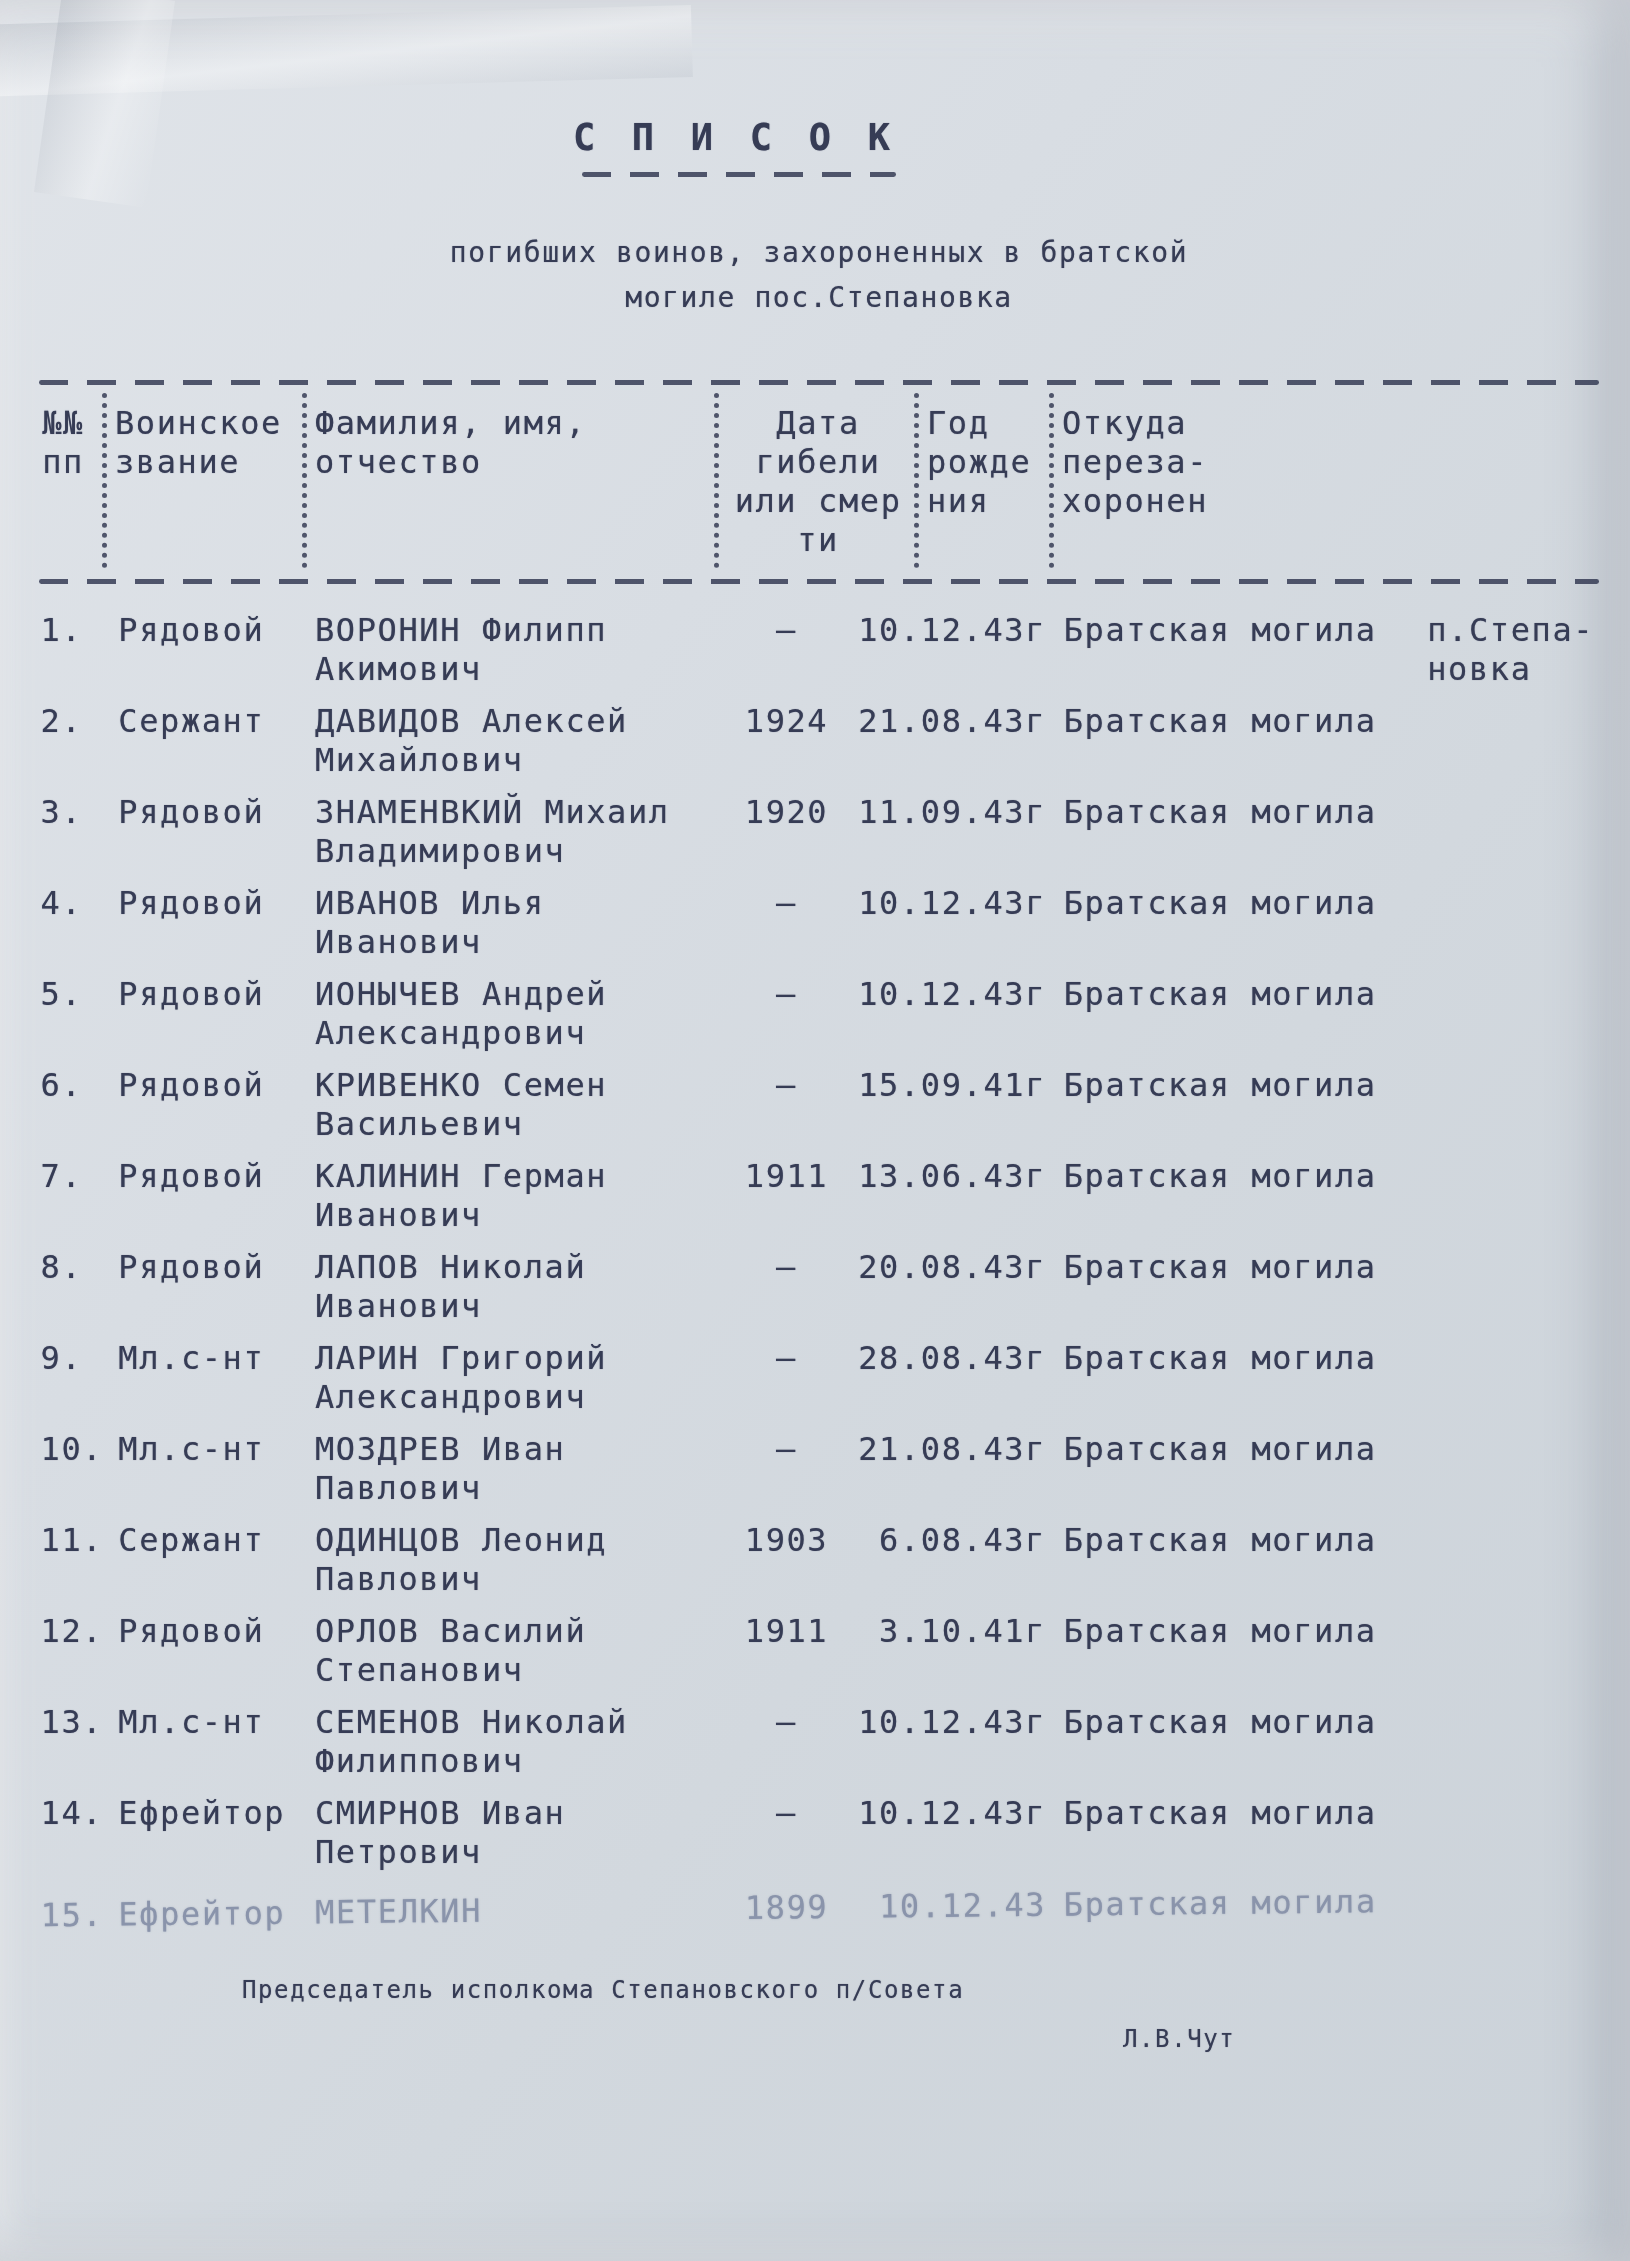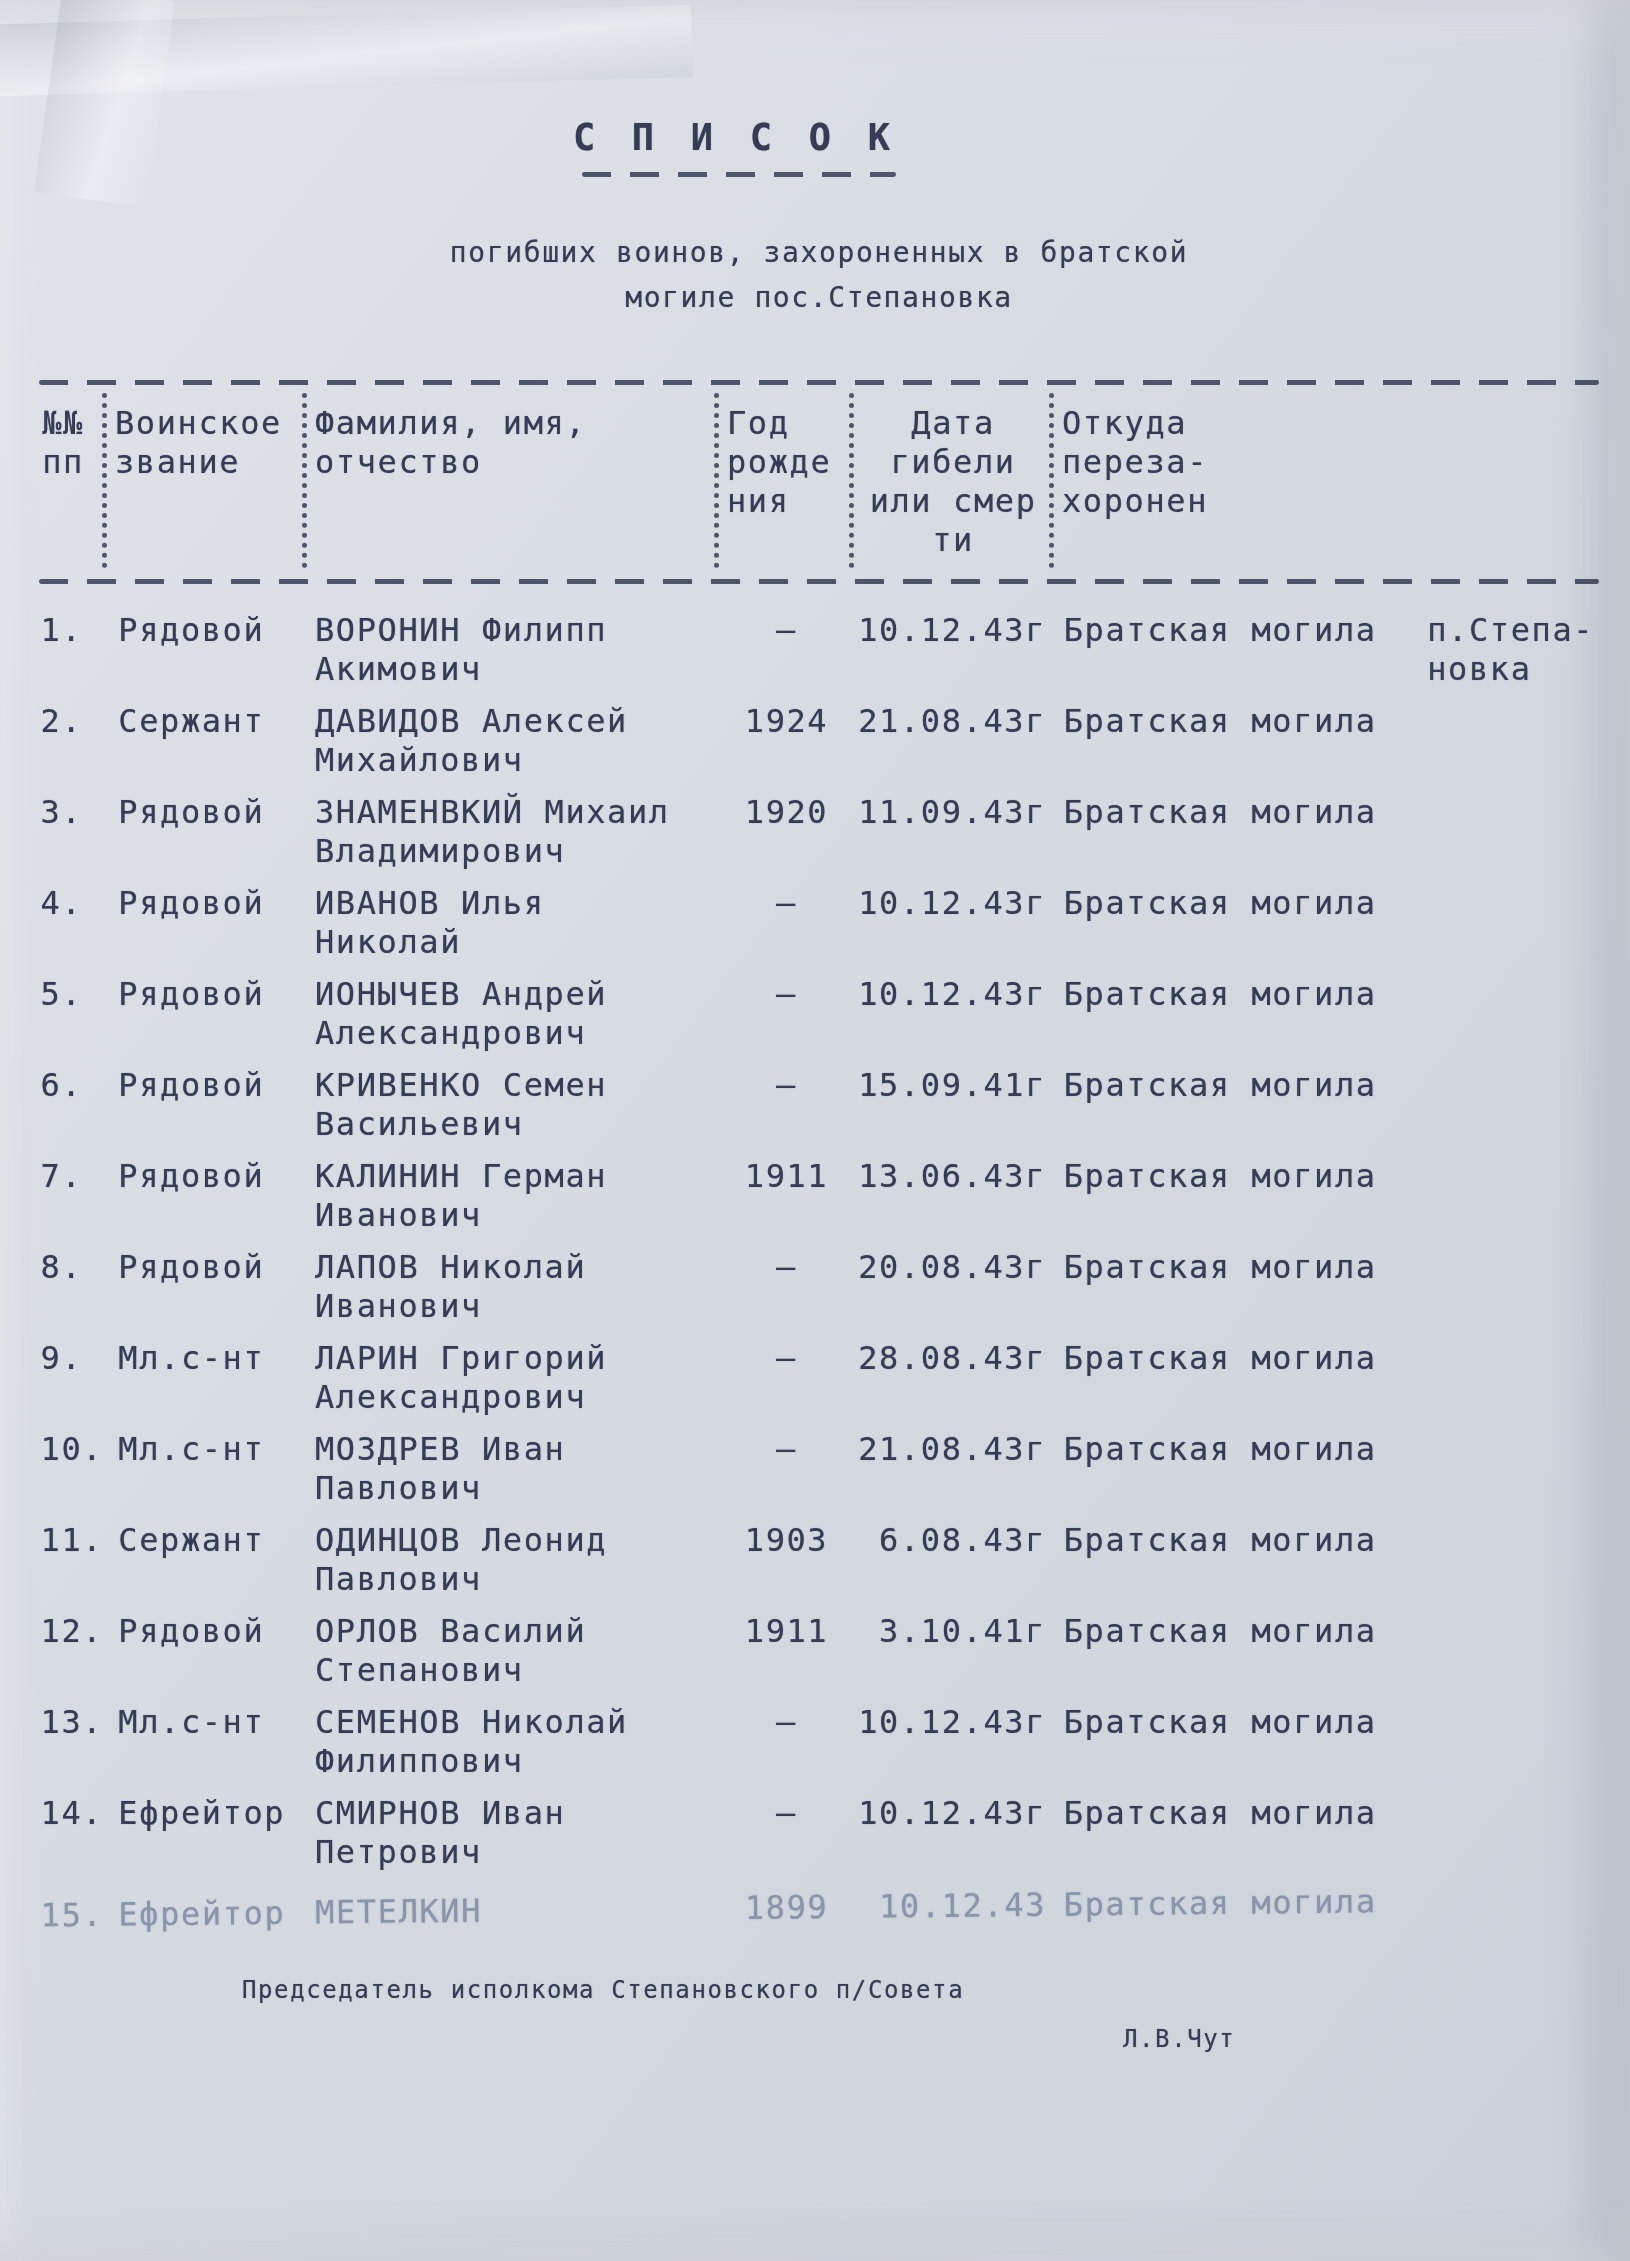--- a/index.html
+++ b/index.html
@@ -102,27 +102,27 @@
     <div class="tbl">
       <div class="dashes tbl-topline"></div>
 
       <div class="thead">
         <div class="th c-num">№№
 пп</div>
         <div class="th c-rank">Воинское
 звание</div>
         <div class="th c-name">Фамилия, имя,
 отчество</div>
-        <div class="th c-year">Год
-рожде
-ния</div>
         <div class="th c-date">Дата
 гибели
 или смер
 ти</div>
+        <div class="th c-year">Год
+рожде
+ния</div>
         <div class="th c-from">Откуда
 переза-
 хоронен</div>
       </div>
 
       <div class="dashes tbl-bottomline"></div>
 
       <div class="tbody">
   <div class="tr">
     <div class="td c-num">1.</div>
@@ -155,21 +155,21 @@
     <div class="td c-year">1920</div>
     <div class="td c-date">11.09.43г</div>
     <div class="td c-place">Братская могила</div>
     <div class="td c-from"></div>
   </div>
 
   <div class="tr">
     <div class="td c-num">4.</div>
     <div class="td c-rank">Рядовой</div>
     <div class="td c-name">ИВАНОВ Илья
-Николай</div>
+Иванович</div>
     <div class="td c-year">–</div>
     <div class="td c-date">10.12.43г</div>
     <div class="td c-place">Братская могила</div>
     <div class="td c-from"></div>
   </div>
 
   <div class="tr">
     <div class="td c-num">5.</div>
     <div class="td c-rank">Рядовой</div>
     <div class="td c-name">ИОНЫЧЕВ Андрей

